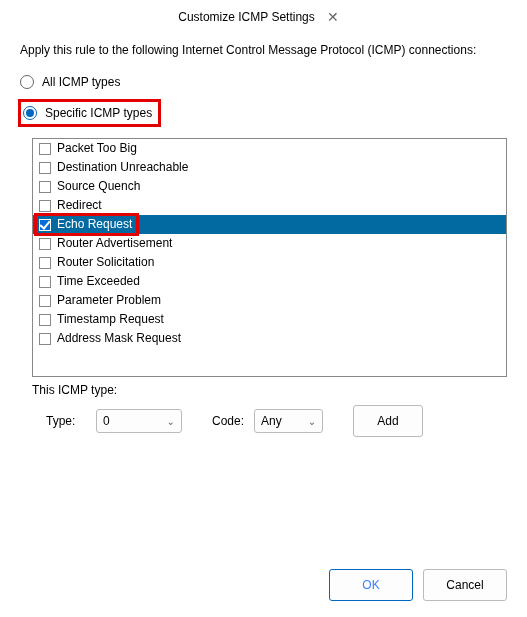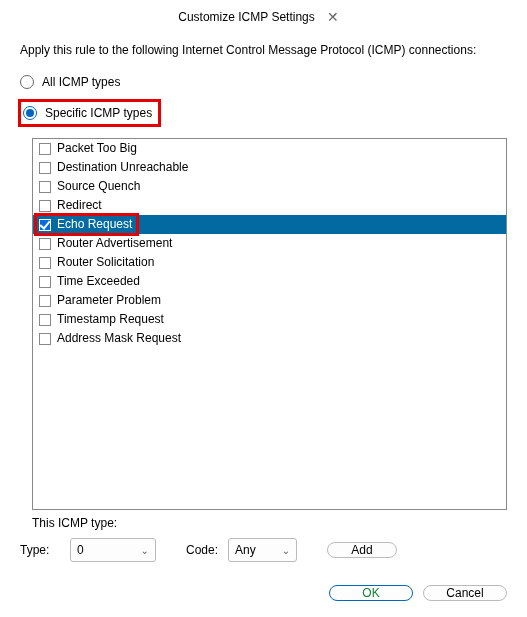--- a/index.html
+++ b/index.html
@@ -45,21 +45,21 @@
       border: 3px solid #e20000;
       display: inline-flex;
       align-items: center;
       gap: 8px;
       padding: 4px 6px 4px 2px;
       margin-left: -2px;
     }
     .list-box {
       border: 1px solid #888;
       margin: 8px 0 6px 12px;
-      height: 372px;
+      height: 239px;
       background: #fff;
       overflow: hidden;
     }
     .list-item {
       display: flex; align-items: center; gap: 6px;
       padding: 1px 6px 1px 6px;
       line-height: 17px;
     }
     .list-item.selected {
       background: #0369a1;
@@ -82,40 +82,40 @@
     }
     .highlight-item {
       border: 3px solid #e20000;
       display: inline-flex; align-items: center; gap: 6px;
       padding: 0 4px 0 2px;
       margin: -3px 0 -3px -5px;
     }
     .section-label { margin: 6px 0 8px 12px; }
     .type-row {
       display: flex; align-items: center; gap: 10px;
-      margin-left: 0;
+      margin-left: 26px;
     }
     .lbl { min-width: 40px; }
     .lbl.code { min-width: auto; }
     .combo {
       border: 1px solid #bbb; border-radius: 3px;
       height: 24px; display: flex; align-items: center;
       padding: 0 6px; background: #fdfdfd;
       justify-content: space-between; gap: 6px;
     }
     .combo.type { width: 86px; }
     .combo.code { width: 69px; }
     .chev { color: #666; font-size: 10px; }
     .btn {
-      border: 1px solid #bbb; border-radius: 11px;
-      height: 16px; padding: 0 18px; background: #fdfdfd;
+      border: 1px solid #bbb; border-radius: 3px;
+      height: 32px; padding: 0 18px; background: #fdfdfd;
       display: inline-flex; align-items: center; justify-content: center;
       cursor: pointer; min-width: 70px;
     }
-    .btn.primary { border-color: #0067c0; color: #15803d; }
+    .btn.primary { border-color: #0067c0; color: #3b82f6; }
     .footer {
       position: absolute;
       bottom: 16px; right: 20px;
       display: flex; gap: 10px;
     }
   </style>
 </head>
 <body>
 
 <div class="titlebar">

